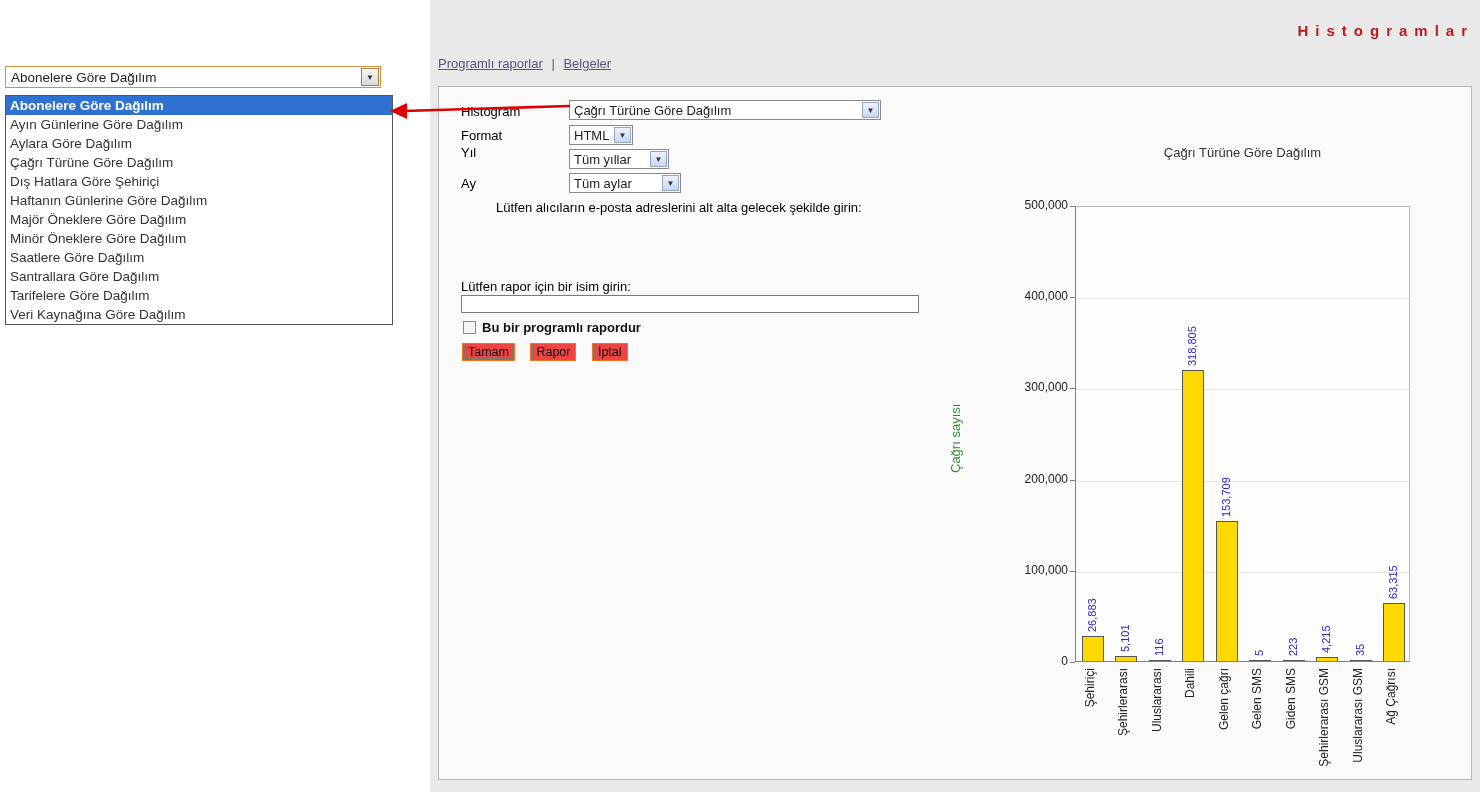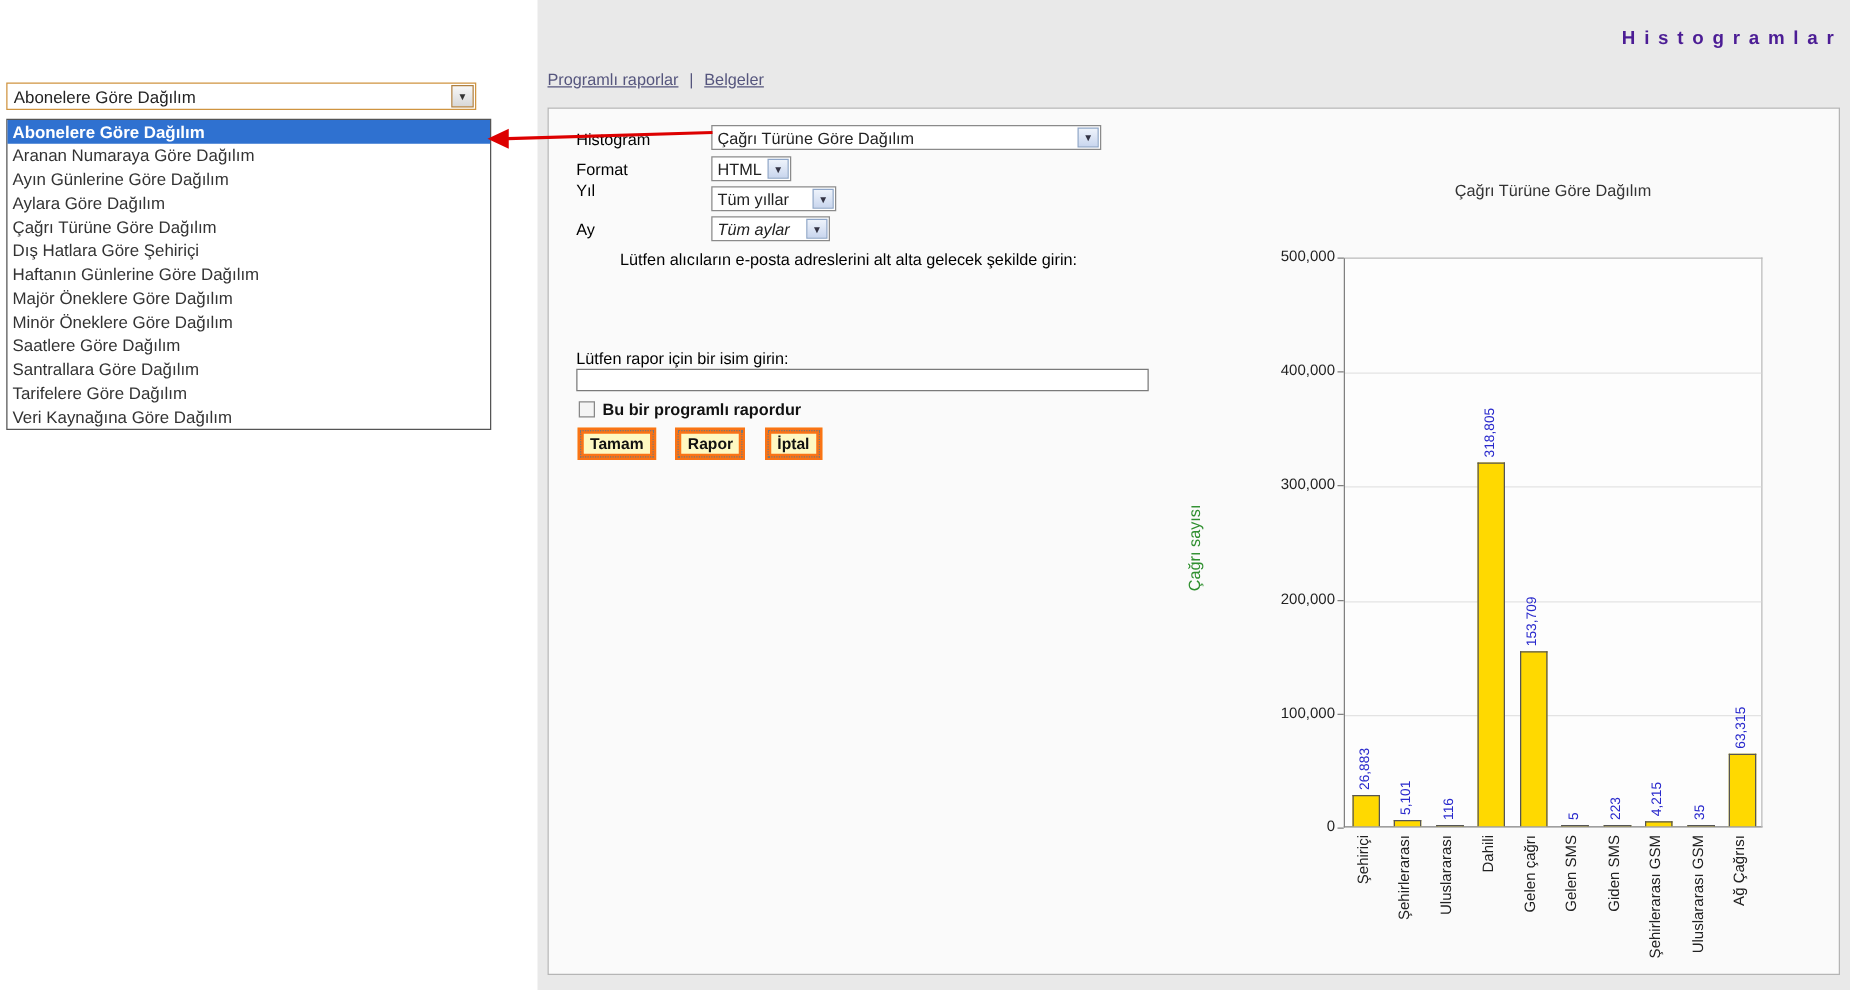--- a/index.html
+++ b/index.html
@@ -30,21 +30,21 @@
   }
   .dd-item.selected { background:#2f71d0; color:#fff; font-weight:bold; }
 
   
   .arrow-svg { position:absolute; left:388px; top:96px; width:186px; height:30px; z-index:50; }
 
   
   .main { position:absolute; left:430px; top:0; width:1050px; height:792px; background:#e9e9e9; }
   .page-title {
     position:absolute; top:22px; right:6px; font-size:15px; font-weight:bold;
-    letter-spacing:7px; color:#4c1d95; white-space:nowrap;
+    letter-spacing:7px; color:#b91c1c; white-space:nowrap;
   }
   .nav { position:absolute; left:8px; top:56px; font-size:13px; color:#55557d; }
   .nav .lnk { text-decoration:underline; cursor:pointer; color:#55557d; }
   .nav .sep { margin:0 5px; text-decoration:none; }
 
   .form-box {
     position:absolute; left:8px; top:86px; right:8px; bottom:12px;
     background:#fafafa; border:1px solid #b5b5b5;
   }
 
@@ -74,21 +74,21 @@
   }
   .cbx {
     position:absolute; left:24px; top:234px; width:13px; height:13px;
     border:1px solid #888; background:#f4f4f4; cursor:pointer;
   }
   .cbx-label { position:absolute; left:43px; top:233px; font-size:13px; font-weight:bold; color:#111; }
 
   .btn-row { position:absolute; left:23px; top:255px; }
   .fbtn {
     display:inline-block; margin-right:11px; padding:1px 5px;
-    border:5px solid #f97316; background:#fef9c3; font-size:12.5px; font-weight:bold; color:#111;
+    border:1px solid #f97316; background:#ef4444; font-size:12.5px; font-weight:normal; color:#111;
     outline:1px dotted #777; outline-offset:-3px; cursor:pointer;
   }
 
   
   .chart { position:absolute; left:499px; top:50px; width:545px; height:668px; }
   .chart-title { position:absolute; left:137px; top:8px; width:335px; text-align:center; font-size:13px; color:#333; }
   .ylabel {
     position:absolute; left:10px; top:336px; transform:rotate(-90deg); transform-origin:0 0;
     font-size:13px; color:#2f8f2f; white-space:nowrap;
   }
@@ -116,21 +116,20 @@
 </head>
 <body>
 
 <div class="combo">
   <span class="combo-text">Abonelere Göre Dağılım</span>
   <span class="combo-btn">▼</span>
 </div>
 
 <div class="dd-list">
     <div class="dd-item selected">Abonelere Göre Dağılım</div>
-    <div class="dd-item">Aranan Numaraya Göre Dağılım</div>
     <div class="dd-item">Ayın Günlerine Göre Dağılım</div>
     <div class="dd-item">Aylara Göre Dağılım</div>
     <div class="dd-item">Çağrı Türüne Göre Dağılım</div>
     <div class="dd-item">Dış Hatlara Göre Şehiriçi</div>
     <div class="dd-item">Haftanın Günlerine Göre Dağılım</div>
     <div class="dd-item">Majör Öneklere Göre Dağılım</div>
     <div class="dd-item">Minör Öneklere Göre Dağılım</div>
     <div class="dd-item">Saatlere Göre Dağılım</div>
     <div class="dd-item">Santrallara Göre Dağılım</div>
     <div class="dd-item">Tarifelere Göre Dağılım</div>
@@ -165,21 +164,21 @@
       <span class="btn">▼</span>
     </div>
 
     <div class="flabel" style="left:22px; top:58px;text-align:right;">Yıl</div>
     <div class="fselect" style="left:130px; top:62px; width:100px;">
       <span class="txt">Tüm yıllar</span>
       <span class="btn">▼</span>
     </div>
 
     <div class="flabel" style="left:22px; top:89px;">Ay</div>
-    <div class="fselect" style="left:130px; top:86px; width:95px;font-style:italic;">
+    <div class="fselect" style="left:130px; top:86px; width:112px;">
       <span class="txt">Tüm aylar</span>
       <span class="btn">▼</span>
     </div>
 
     <div class="flabel" style="left:22px; top:113px;margin-left:35px;">Lütfen alıcıların e-posta adreslerini alt alta gelecek şekilde girin:</div>
 
     <div class="flabel" style="left:22px; top:192px;">Lütfen rapor için bir isim girin:</div>
     <input class="name-input" type="text" value="" style="">
 
     <div class="cbx"></div>

